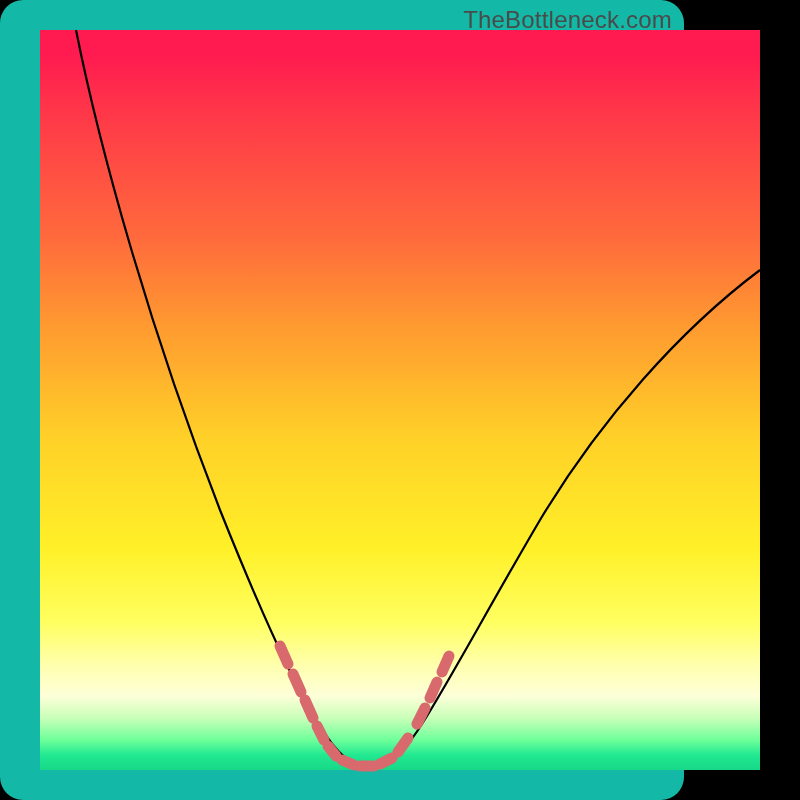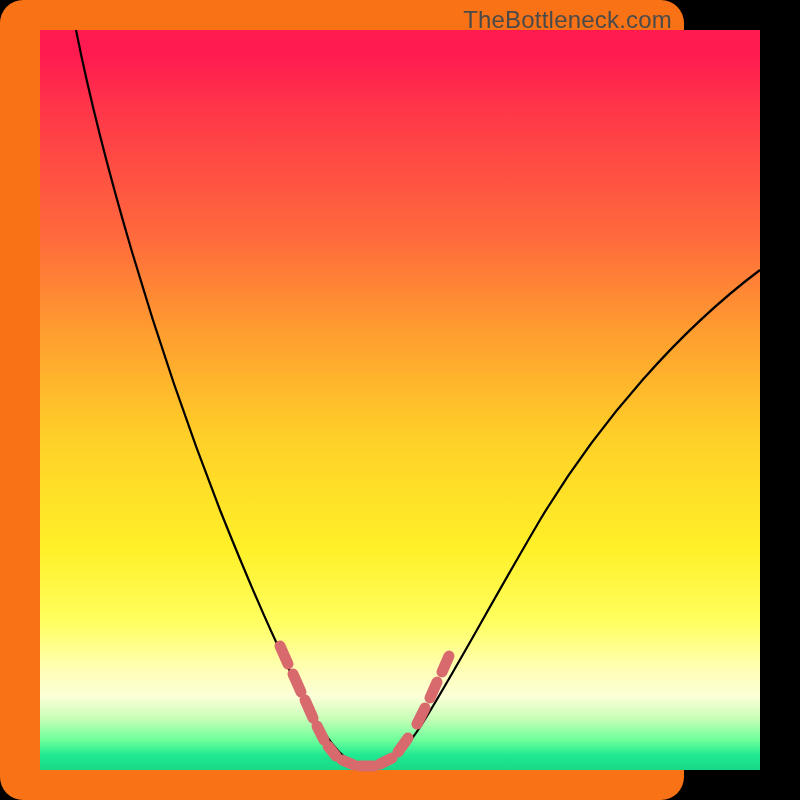--- a/index.html
+++ b/index.html
@@ -8,21 +8,21 @@
     width: 800px;
     height: 800px;
     background: #000;
     overflow: hidden;
     font-family: Arial, Helvetica, sans-serif;
   }
   .frame {
     position: relative;
     width: 684px;
     height: 800px;
-    background: #f97316;
+    background: #14b8a6;
     border-radius: 23px;
   }
   .plot-area {
     position: absolute;
     left: 40px;
     top: 30px;
     width: 720px;
     height: 740px;
     
     background: linear-gradient(to bottom,

